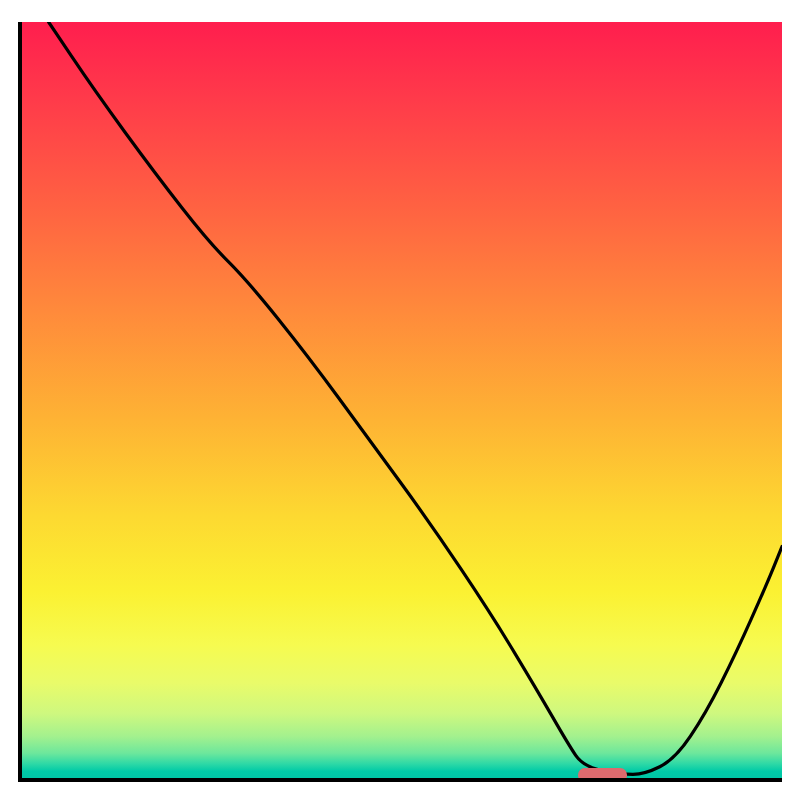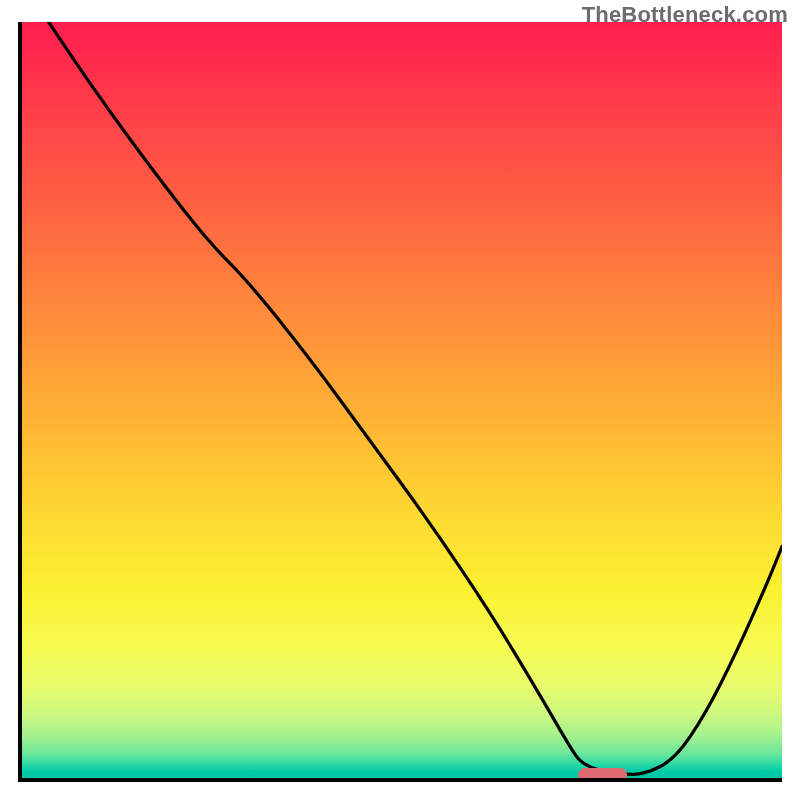--- a/index.html
+++ b/index.html
@@ -82,21 +82,20 @@
     height: 14px;
     background: #dc6a6e;
     border-radius: 7px;
   }
 </style>
 </head>
 <body>
 
 <div class="wrap">
 
-  <div class="watermark">TheBottleneck.com</div>
 
   <div class="plot">
     <div class="gradient"></div>
 
     <svg class="curve" width="764" height="760" viewBox="0 0 764 760">
       <path fill="none" stroke="#000" stroke-width="3.2" stroke-linecap="round" d="M 30.6 0.0 Q 30.6 0.0 53.5 34.2 Q 76.4 68.4 107.0 110.2 Q 137.5 152.0 164.3 186.2 Q 191.0 220.4 210.1 239.4 Q 229.2 258.4 259.8 296.4 Q 290.3 334.4 320.9 376.2 Q 351.4 418.0 382.0 459.8 Q 412.6 501.6 443.1 547.2 Q 473.7 592.8 496.6 630.8 Q 519.5 668.8 534.8 695.4 Q 550.1 722.0 557.7 733.4 Q 565.4 744.8 584.5 748.6 Q 603.6 752.4 615.0 752.4 Q 626.5 752.4 641.8 744.8 Q 657.0 737.2 672.3 714.4 Q 687.6 691.6 702.9 661.2 Q 718.2 630.8 733.4 596.6 Q 748.7 562.4 756.4 543.4 T 764.0 524.4"></path>
     </svg>
 
     <div class="marker" style="left: 559.6px; top: 746.3px; width: 49.7px; height: 13.7px; border-radius: 6.8px;"></div>
 

